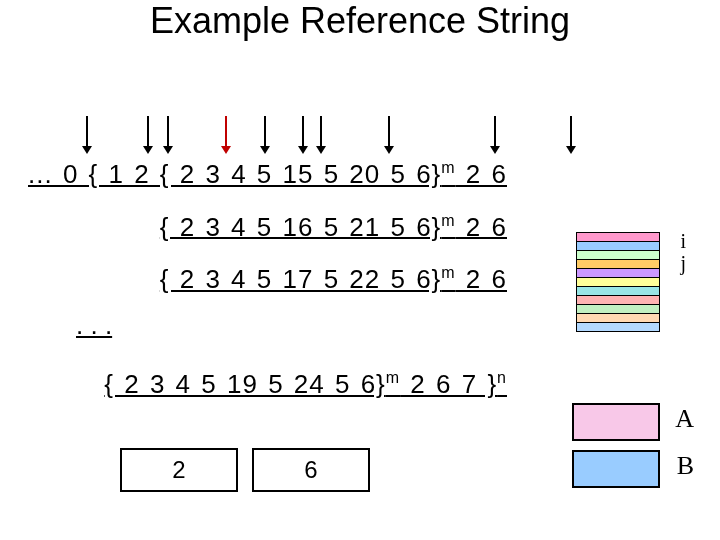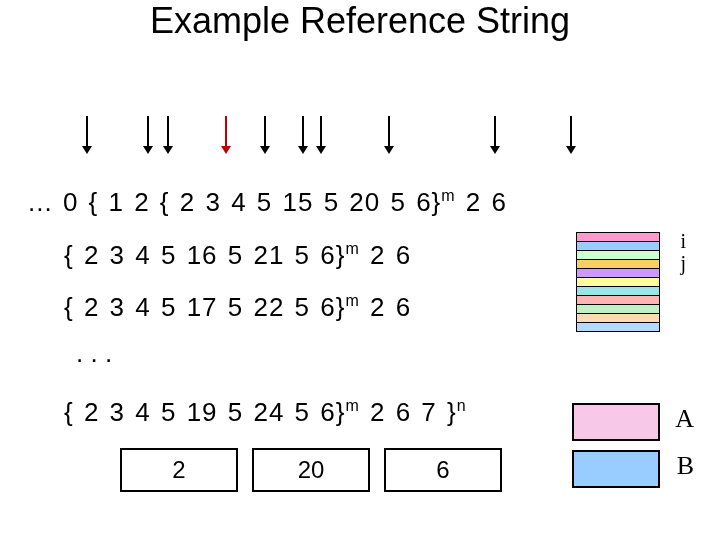--- a/index.html
+++ b/index.html
@@ -36,27 +36,28 @@
     bottom: -2px;
     left: -4px;
     border-left: 5px solid transparent;
     border-right: 5px solid transparent;
     border-top: 8px solid #000;
   }
   .arr.red::after { border-top-color: #c00000; }
 
   .lines {
     position: absolute;
-    top: 188px;
+    top: 160px;
     left: 28px;
     font-size: 26px;
     line-height: 1.0;
+    text-decoration: underline;
   }
   .line0 { font-family: sans-serif; letter-spacing: 1px; word-spacing: 2px; }
-  .line1, .line2, .line4 { margin-left: 36px; margin-top: 26px; font-family: sans-serif; letter-spacing: 1px; word-spacing: 2px; }
+  .line1, .line2, .line4 { margin-left: 36px; margin-top: 26px; font-family: sans-serif; letter-spacing: 1px; word-spacing: 2px; text-align: right; }
   .line2 { }
   .dots { margin-left: 48px; margin-top: 20px; font-family: sans-serif; font-size: 26px; }
   .line4 { margin-top: 32px; }
   sup.exp { font-size: 16px; vertical-align: super; font-family: sans-serif; }
 
   
   .ij {
     position: absolute;
     top: 230px;
     right: 34px;
@@ -163,20 +164,19 @@
     <div class="s" style="background: rgb(179, 217, 255);"></div>
   </div>
 
 <div class="ij">
   <div>i</div>
   <div class="jline">j</div>
 </div>
 
 <div class="boxes">
   <div class="b">2</div>
-  <div class="b">20</div>
   <div class="b">6</div>
 </div>
 
 <div class="bigbox A"></div>
 <div class="biglabel A">A</div>
 <div class="bigbox B"></div>
 <div class="biglabel B">B</div>
 
 </body></html>

